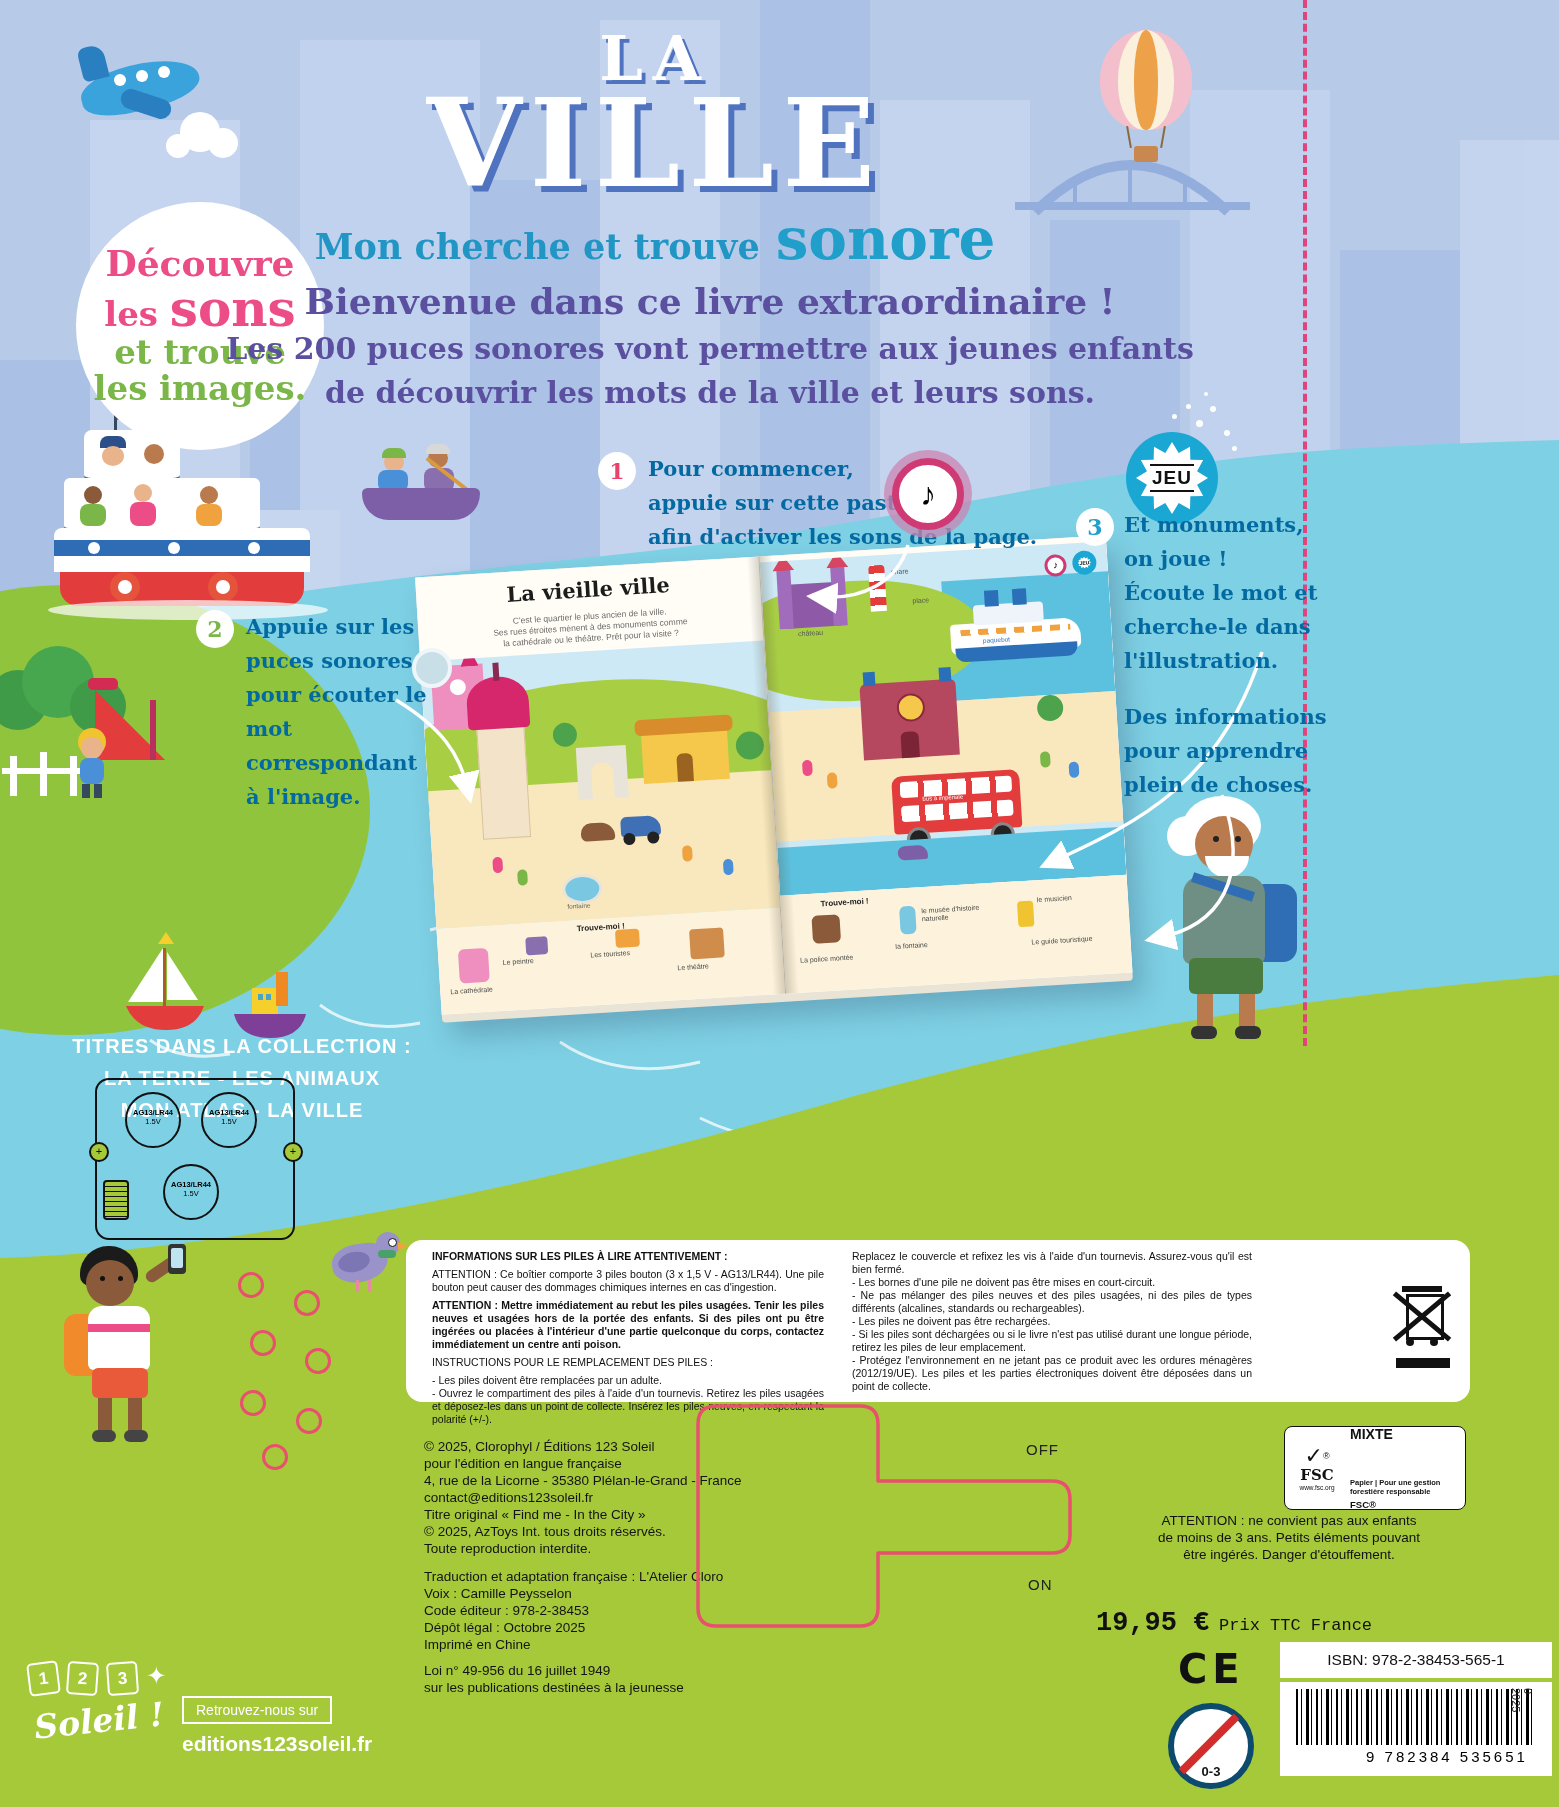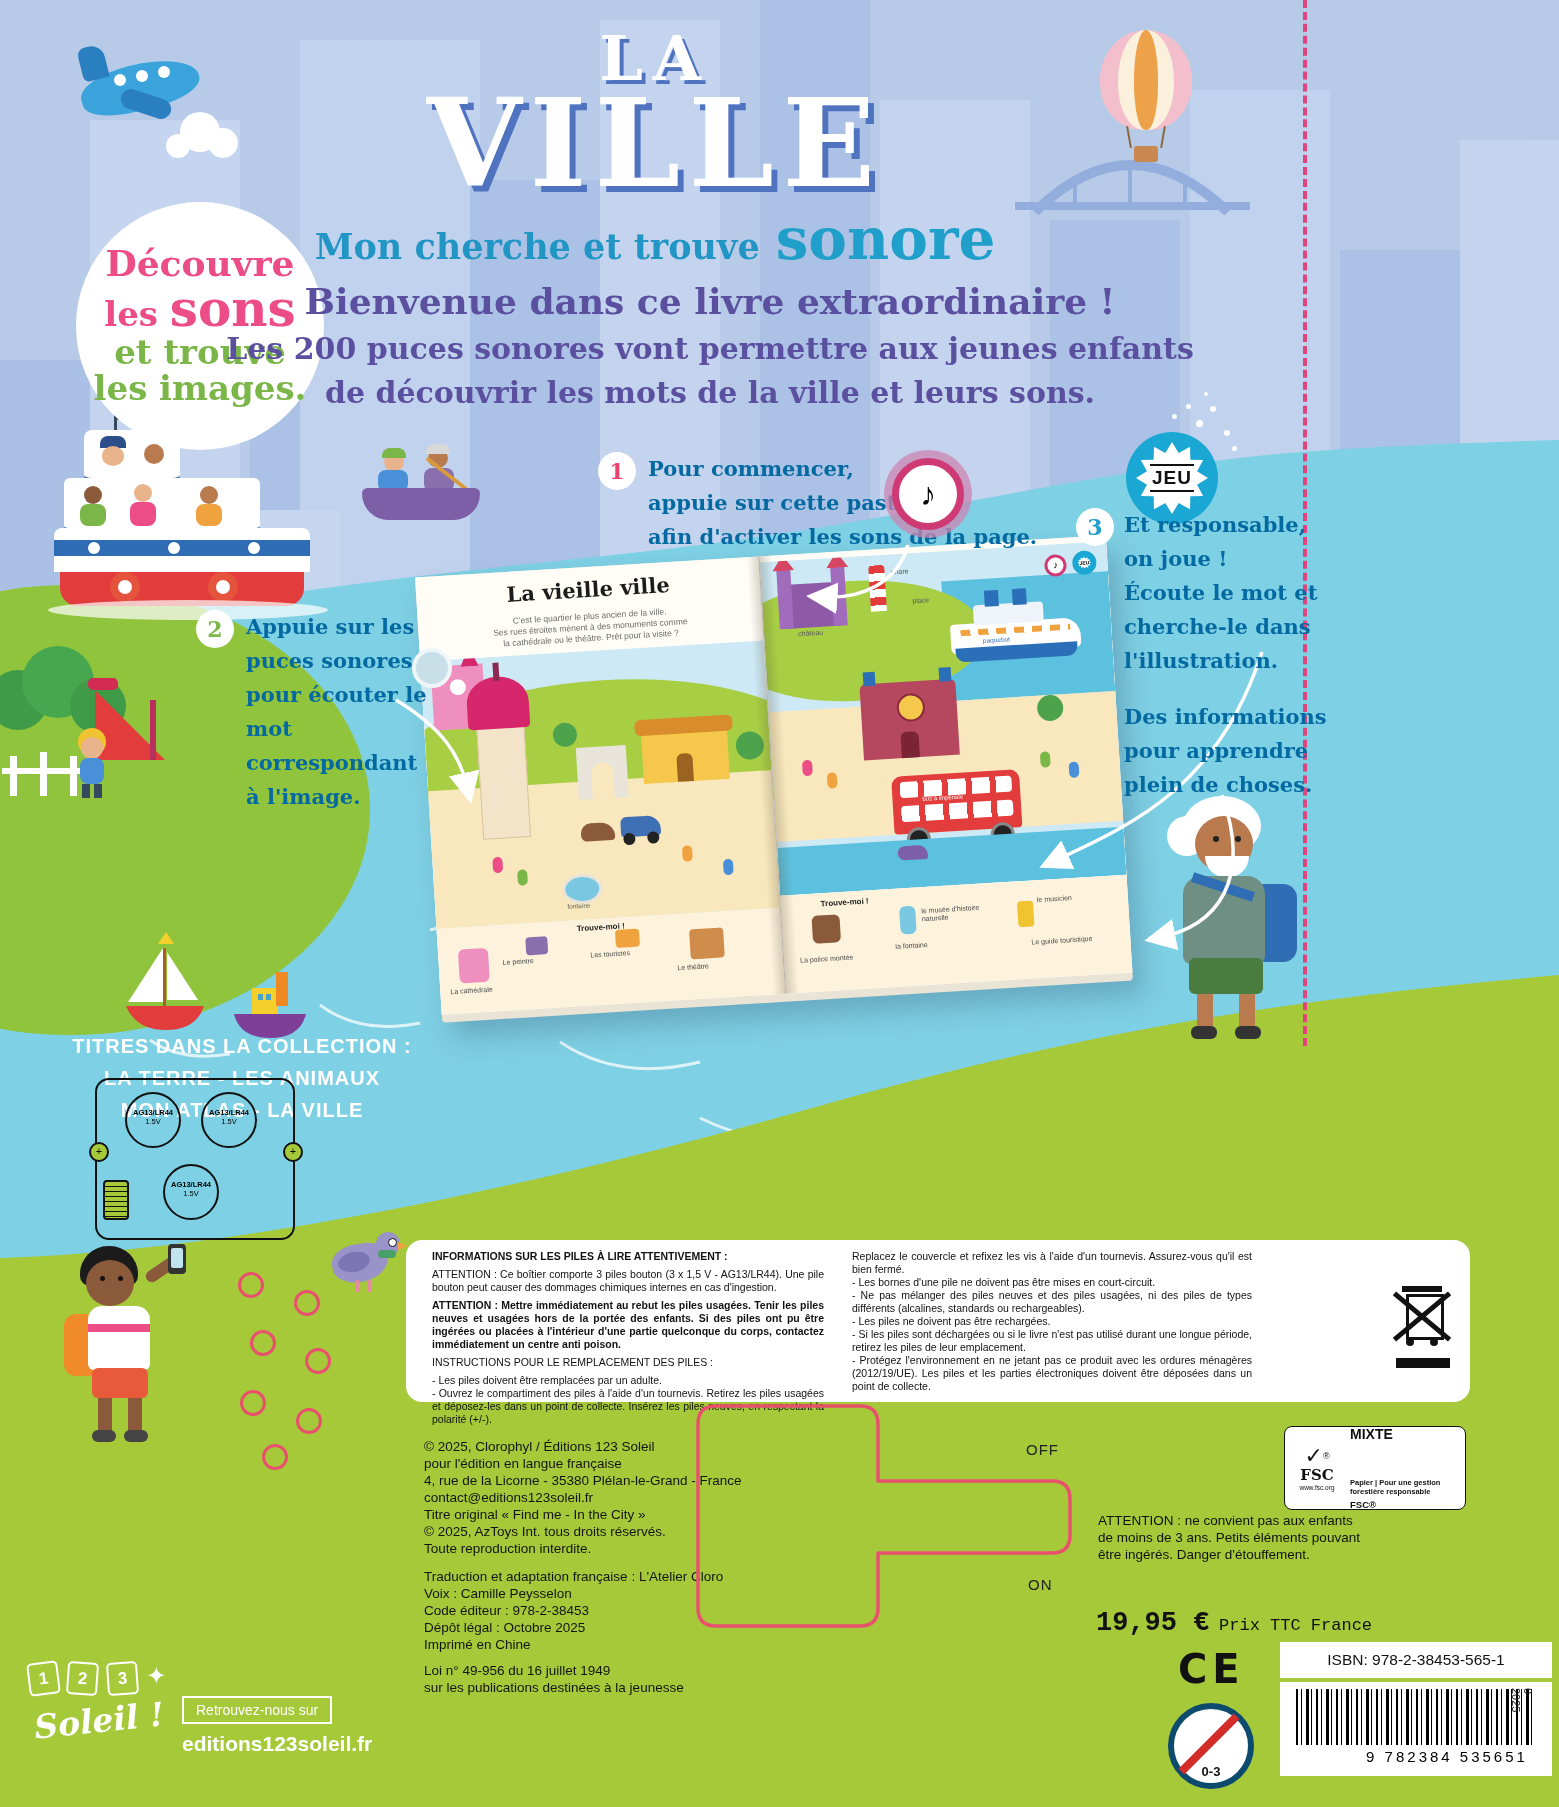--- a/index.html
+++ b/index.html
@@ -47,21 +47,21 @@
   .band{position:absolute;left:0;width:100%;background:#fdf3dc;}
   .mini-label{position:absolute;font-size:7px;color:#4a4a4a;white-space:nowrap;}
   .mini-label.bold{font-weight:bold;color:#222;font-size:8px;}
   .mini-label.onart{color:#fff;}
   
   .bat-panel{left:406px;top:1240px;width:1064px;height:162px;background:#fff;border-radius:16px;z-index:6;}
   .bat-col{position:absolute;top:10px;font-size:10.5px;line-height:13px;color:#111;text-align:justify;}
   .bat-col p{margin:0 0 5px 0;}
   .colo{left:424px;width:420px;color:#141414;font-size:13.5px;line-height:17px;z-index:6;}
   .fsc-box{left:1284px;top:1426px;width:182px;height:84px;background:#fff;border:1.5px solid #111;border-radius:8px;z-index:6;display:flex;align-items:center;padding:4px 6px;box-sizing:border-box;gap:7px;}
-  .warn{left:1098px;top:1512px;width:382px;font-size:13.5px;line-height:17px;color:#111;z-index:6;}
+  .warn{left:1098px;top:1512px;width:382px;text-align:center;font-size:13.5px;line-height:17px;color:#111;z-index:6;}
   .price{left:1096px;top:1608px;z-index:6;color:#111;font-family:Liberation Mono, monospace;}
   .isbn-box{left:1280px;top:1642px;width:272px;height:36px;background:#fff;z-index:6;display:flex;align-items:center;justify-content:center;font-size:15.5px;color:#111;}
   .barcode-box{left:1280px;top:1682px;width:272px;height:94px;background:#fff;z-index:6;}
   .bars{position:absolute;left:16px;top:7px;width:240px;height:56px;background:repeating-linear-gradient(90deg,#000 0 2px,#fff 2px 5px,#000 5px 6px,#fff 6px 10px,#000 10px 13px,#fff 13px 15px,#000 15px 16px,#fff 16px 20px);}
   .barcode-num{position:absolute;left:0;top:66px;width:100%;text-align:center;font-size:15px;letter-spacing:3px;color:#000;padding-left:31px;}
   .ce{left:1178px;top:1646px;font-size:40px;font-weight:bold;letter-spacing:5px;color:#111;z-index:6;font-family:"DejaVu Sans",sans-serif;}
   .age03{left:1168px;top:1703px;width:74px;height:74px;border-radius:50%;background:#fff;border:6px solid #0c4a6e;z-index:6;}
   .age03 .slash{position:absolute;left:-4px;top:31px;width:78px;height:8px;background:#d42b2b;transform:rotate(-45deg);}
   .age03 .lbl{position:absolute;left:0;bottom:4px;width:100%;text-align:center;font-size:13px;font-weight:bold;color:#111;}
   .edge-code{left:1534px;top:1688px;font-size:11px;color:#222;transform:rotate(90deg);transform-origin:left top;z-index:6;}
@@ -260,21 +260,21 @@
   <div class="abs ray" style="left:1196px;top:420px;width:7px;height:7px;"></div>
   <div class="abs ray" style="left:1210px;top:406px;width:6px;height:6px;"></div>
   <div class="abs ray" style="left:1224px;top:430px;width:6px;height:6px;"></div>
   <div class="abs ray" style="left:1186px;top:404px;width:5px;height:5px;"></div>
   <div class="abs ray" style="left:1172px;top:414px;width:5px;height:5px;"></div>
   <div class="abs ray" style="left:1232px;top:446px;width:5px;height:5px;"></div>
   <div class="abs ray" style="left:1204px;top:392px;width:4px;height:4px;"></div>
 
   <div class="abs num-circle n3" style="left:1076px;top:508px;">3</div>
   <div class="abs step-text" style="left:1124px;top:508px;width:220px;">
-    <div>Et responsable,</div>
+    <div>Et monuments,</div>
     <div>on joue !</div>
     <div>Écoute le mot et</div>
     <div>cherche-le dans</div>
     <div>l'illustration.</div>
   </div>
 
   <div class="abs num-circle n2" style="left:196px;top:610px;">2</div>
   <div class="abs step-text" style="left:246px;top:610px;width:230px;">
     <div>Appuie sur les</div>
     <div>puces sonores</div>

